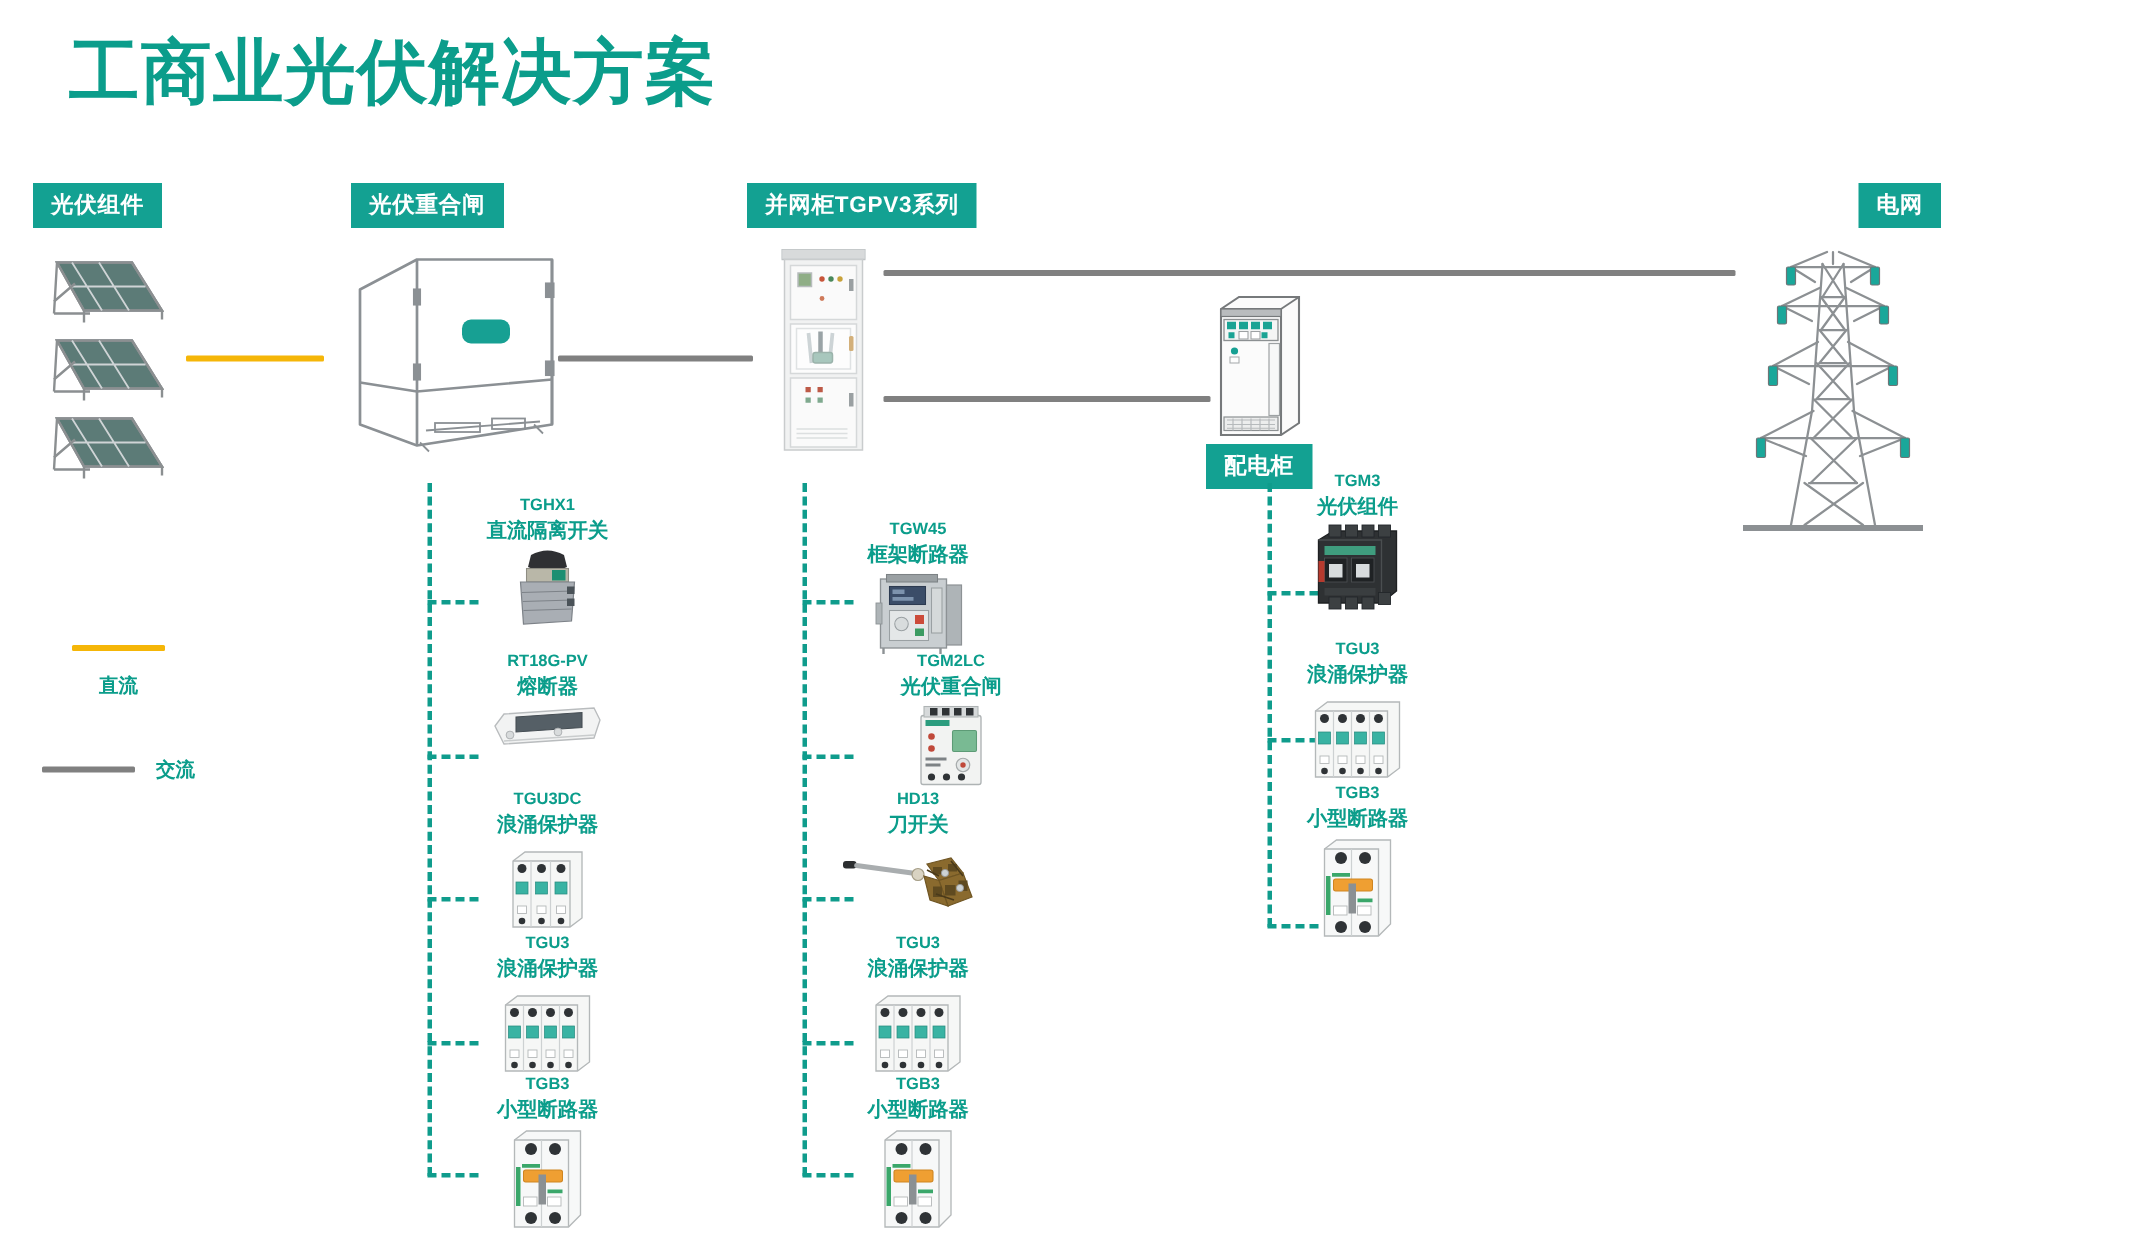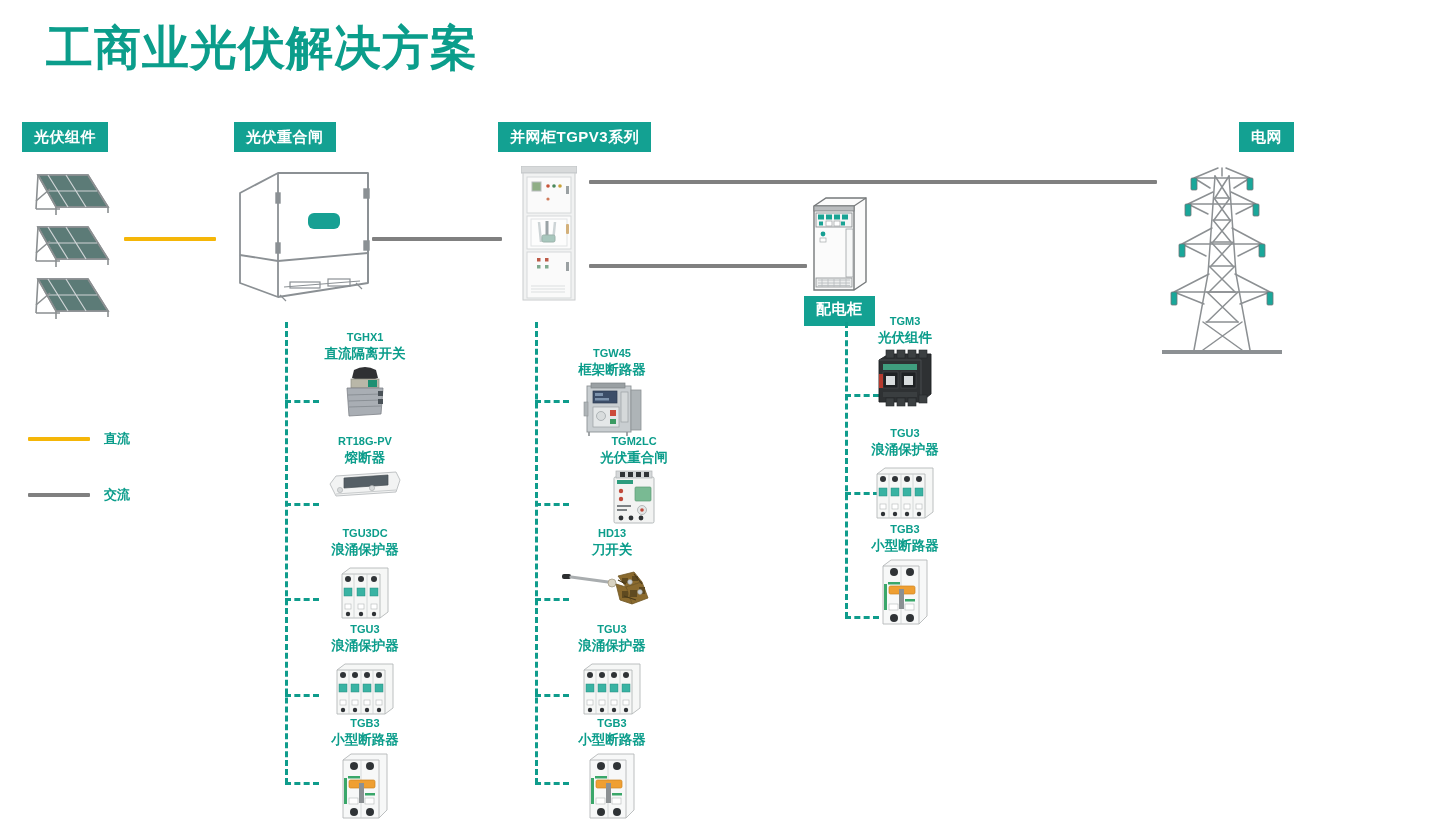--- a/index.html
+++ b/index.html
@@ -59,25 +59,25 @@
 </head>
 <body>
 
 <div class="stage">
 
   <div class="abs" id="page-title">工商业光伏解决方案</div>
 
   <div class="abs badge" style="left:22px;top:122px;">光伏组件</div>
   <div class="abs badge" style="left:234px;top:122px;">光伏重合闸</div>
   <div class="abs badge" style="left:498px;top:122px;">并网柜TGPV3系列</div>
-  <div class="abs badge" style="left:804px;top:296px;font-family:Liberation Mono, monospace;">配电柜</div>
+  <div class="abs badge" style="left:804px;top:296px;">配电柜</div>
   <div class="abs badge" style="left:1192px;top:122px;margin-left:47px;">电网</div>
 
   <div class="abs" style="left:28px;top:430px;">
-    <div class="legend-row" style="margin-bottom:38px;">
+    <div class="legend-row" style="margin-bottom:38px;flex-direction:column;">
       <div class="legend-swatch" style="background:#f5b608;"></div>
       <div class="legend-label">直流</div>
     </div>
     <div class="legend-row">
       <div class="legend-swatch" style="background:#808080;"></div>
       <div class="legend-label">交流</div>
     </div>
   </div>
 
   <div class="abs" style="left:22px;top:165px;">

